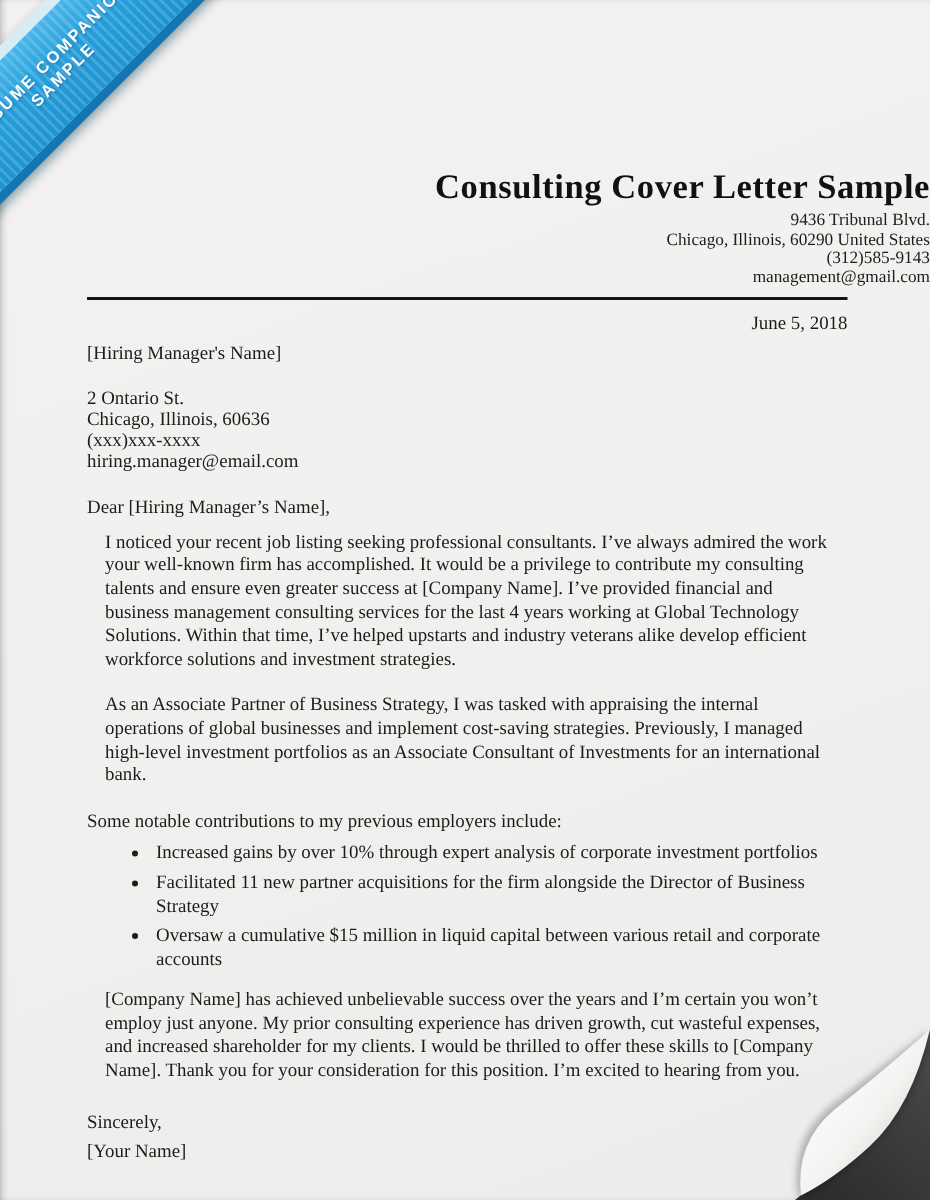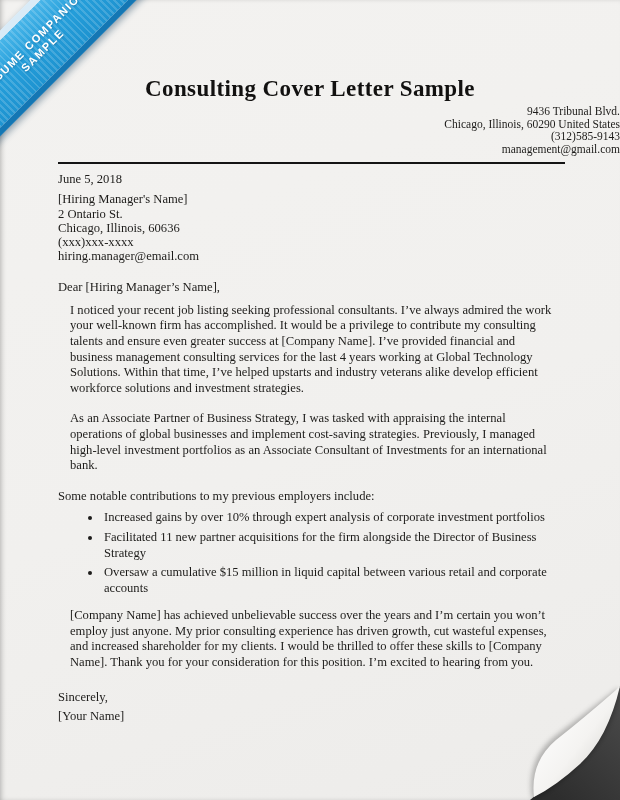--- a/index.html
+++ b/index.html
@@ -39,22 +39,22 @@
     font-size:11px;
     line-height:13px;
     letter-spacing:1.6px;
     text-shadow:0 1px 2px rgba(0,50,90,.35);
     white-space:nowrap;
   }
 
   
   .title{
     margin:0;
-    padding-top:76px;
-    text-align:center;
+    padding-top:112px;
+    text-align:right;
     font-size:23px;
     font-weight:bold;
     letter-spacing:.4px;
     color:#121110;
   }
   .contact{
     margin-top:3px;
     text-align:right;
     font-size:11.5px;
     line-height:12.5px;
@@ -65,23 +65,23 @@
     background:#141414;
     margin:7px 55px 0 58px;
   }
 
   
   .body-content{
     padding:0 55px 0 58px;
     font-size:12.6px;
     line-height:15.6px;
   }
-  .date{margin-top:8px;}
+  .date{margin-top:8px;text-align:right;}
   .recipient-name{margin-top:4px;}
-  .recipient-address{line-height:14px;}
+  .recipient-address{margin-top:15px;line-height:14px;}
   .salutation{margin-top:17px;}
   .para{margin:12px;}
   .para.p1{margin-top:7px;}
   .para.p2{margin-top:15px;}
   .bullets-intro{margin-top:15px;}
   ul.bullets{
     margin:6px 0 0 0;
     padding-left:44px;
   }
   ul.bullets li{

